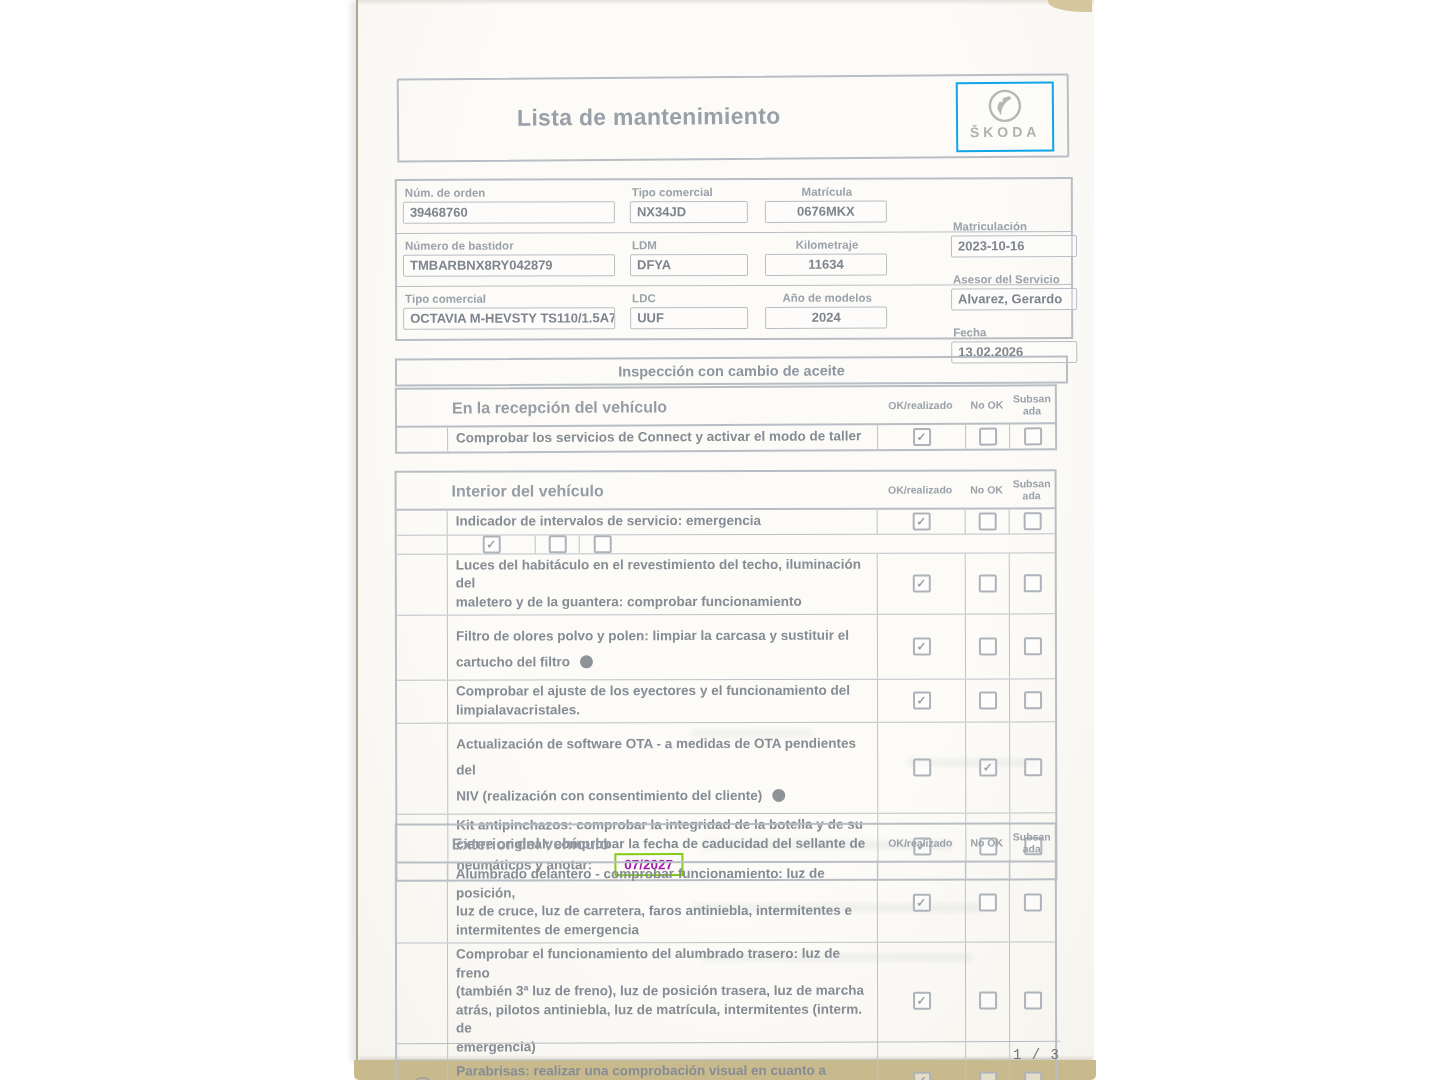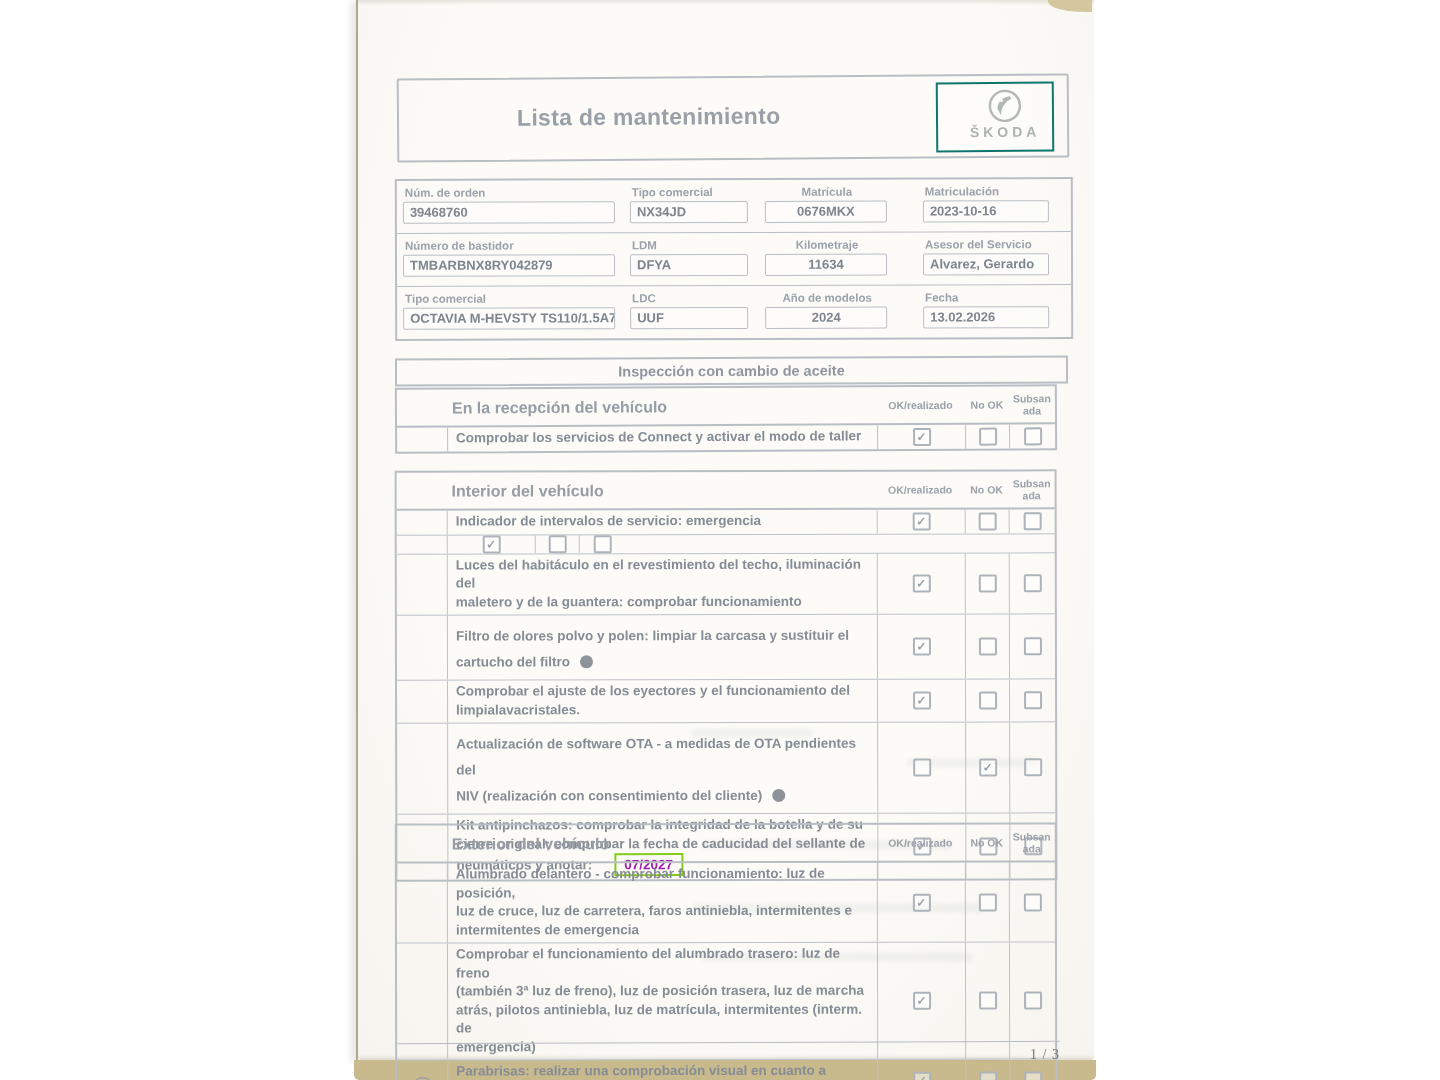--- a/index.html
+++ b/index.html
@@ -36,40 +36,39 @@
   .header-box{
     position:absolute;left:397px;top:76px;width:668px;height:80px;
     border:2px solid #b9bec4;border-radius:2px;transform:rotate(-0.45deg);
   }
   .doc-title{
     position:absolute;left:118px;top:25px;
     font-size:23px;font-weight:700;color:#99a0a8;letter-spacing:0.3px;
   }
   .logo-box{
     position:absolute;right:13px;top:6px;width:94px;height:66px;
-    border:2px solid #0f766e;background:rgba(255,255,255,0.35);
+    border:2px solid #0ea5e9;background:rgba(255,255,255,0.35);
     text-align:center;
-    padding-left:20px;
   }
   .logo-mark{display:block;margin:4px auto 0;}
   .logo-word{
     font-size:14px;font-weight:700;letter-spacing:4px;color:#adb3ae;margin-top:0px;
   }
   
   .info-box{
     position:absolute;left:395px;top:178px;width:674px;
     border:2px solid #b9bec4;transform:rotate(-0.15deg);
   }
   .info-row{position:relative;height:52px;}
   .info-row + .info-row{border-top:1.5px solid #b9bec4;}
   .field{position:absolute;top:6px;}
   .field:nth-child(1){left:6px;width:212px;}
   .field:nth-child(2){left:233px;width:118px;}
   .field:nth-child(3){left:368px;width:122px;text-align:center;}
-  .field:nth-child(4){left:526px;width:126px;}
+  .field:nth-child(4){left:554px;width:126px;margin-top:35px;}
   .field-label{font-size:11.5px;color:#9ba2aa;font-weight:600;margin:0 0 3px 2px;white-space:nowrap;}
   .field-value{
     border:1.5px solid #b9bec4;border-radius:2px;height:20px;line-height:20px;
     padding:0 6px;font-size:13px;font-weight:600;color:#7e858d;
     background:rgba(255,255,255,0.4);white-space:nowrap;overflow:hidden;
   }
   
   .section-bar{
     position:absolute;left:395px;top:357px;width:669px;height:24px;
     border:2px solid #b9bec4;transform:rotate(-0.25deg);
@@ -127,21 +126,21 @@
     display:inline-block;border:2px solid #84cc16;padding:0 8px;margin-left:22px;
     font-size:13.5px;color:#a21caf;line-height:19px;font-weight:600;
   }
   
   .footer-rule{
     position:absolute;left:397px;top:1042px;width:663px;height:0;
     border-top:1.5px solid #b6bbc1;transform:rotate(-0.2deg);
   }
   .page-number{
     position:absolute;left:998px;top:1047px;width:62px;text-align:right;
-    font-family:Liberation Serif, serif;font-size:14px;color:#6e737a;letter-spacing:1px;
+    font-family:Liberation Mono, monospace;font-size:14px;color:#6e737a;letter-spacing:1px;
   }
   
   .smudge{position:absolute;background:rgba(150,155,160,0.10);filter:blur(2px);border-radius:3px;}
 </style>
 </head>
 <body>
 
 <div class="paper">
 
   <div class="smudge" style="left:334px;top:729px;width:120px;height:9px;"></div>

